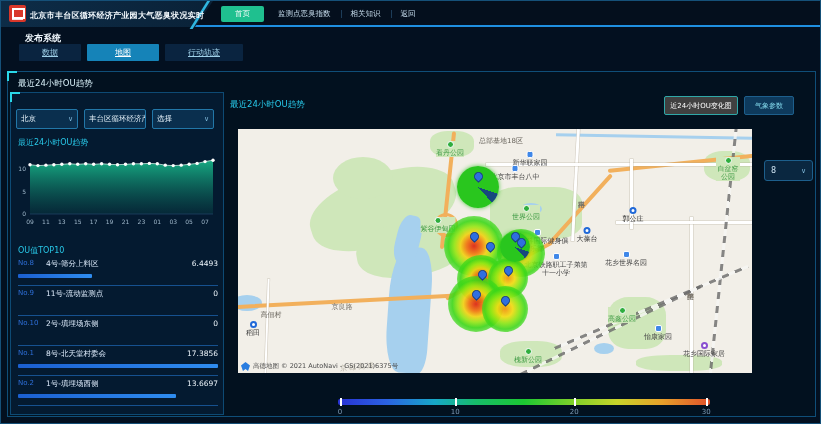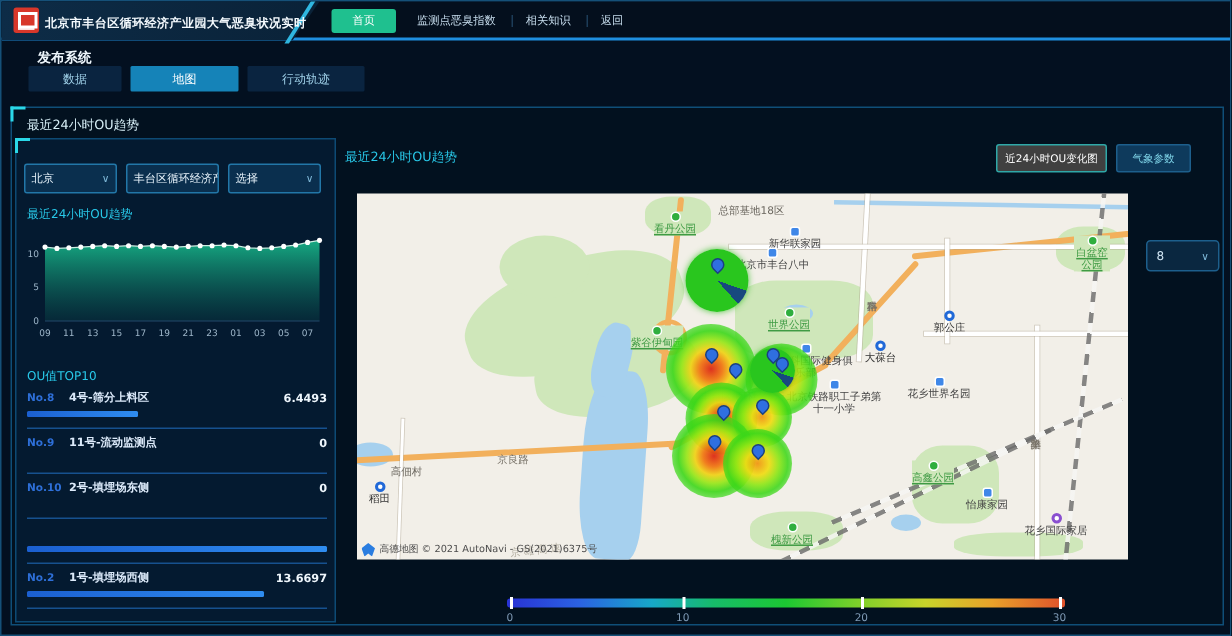--- a/index.html
+++ b/index.html
@@ -15,39 +15,39 @@
   .logo::after{content:"";position:absolute;left:3px;top:3px;width:9px;height:7px;border:2px solid #fff;}
   .logo::before{content:"";position:absolute;left:3px;top:13px;width:11px;height:2px;background:#fff;opacity:.85;}
   .app-title{position:absolute;left:29px;top:9px;font-size:8px;font-weight:bold;color:#f4fafe;letter-spacing:.3px;white-space:nowrap;}
   #nav{position:absolute;left:220px;top:4px;height:18px;display:flex;align-items:center;}
   .nav-item{font-size:7.5px;color:#c6dcec;padding:3px 10px;white-space:nowrap;cursor:pointer;position:relative;}
   .nav-item.active{background:#1fc08f;color:#fff;border-radius:2px;padding:3px 14px;margin-right:4px;}
   .nav-item + .nav-item:not(:nth-child(2))::before{content:"";position:absolute;left:0;top:4px;bottom:4px;width:1px;background:#1c3c58;}
   
   .publish-title{position:absolute;left:24px;top:31px;font-size:9px;font-weight:bold;color:#eef6fc;}
   #tabs{position:absolute;left:18px;top:43px;display:flex;gap:6px;}
-  .tab{height:17px;line-height:17px;text-align:center;font-size:8px;background:#0a2440;color:#9fd0e8;cursor:pointer;border-radius:1px;}
+  .tab{height:17px;line-height:17px;text-align:center;font-size:8px;background:#0a2440;color:#9fd0e8;cursor:pointer;border-radius:1px;text-decoration:underline;}
   .tab.active{background:#1583b8;color:#fff;}
   #tabs .tab:nth-child(1){width:62px;} #tabs .tab:nth-child(2){width:72px;} #tabs .tab:nth-child(3){width:78px;}
   
   .outer-panel{position:absolute;left:6px;top:70px;width:809px;height:346px;border:1px solid #0f4e78;background:#02111f;}
   .corner{position:absolute;left:-1px;top:-1px;width:10px;height:10px;border-left:2px solid #2ad8e8;border-top:2px solid #2ad8e8;}
   .outer-title{position:absolute;left:10px;top:6px;font-size:8.5px;color:#d8f0f8;}
   
   .left-panel{position:absolute;left:9px;top:91px;width:214px;height:323px;border:1px solid #0d4a74;background:#041a30;}
   #selects{position:absolute;left:5px;top:16px;display:flex;gap:6px;}
   .select{width:62px;height:20px;background:#0a2f4e;border:1px solid #2277a8;border-radius:2px;display:flex;align-items:center;
           justify-content:space-between;padding:0 4px;font-size:7.5px;color:#e8f4fc;cursor:pointer;white-space:nowrap;overflow:hidden;}
   .chev{color:#7fb8d8;font-size:7px;flex:0 0 auto;margin-left:2px;}
   .trend-label{position:absolute;left:7px;top:44px;font-size:8px;color:#28c8e8;}
   #trend-chart{position:absolute;left:2px;top:55px;width:208px;height:92px;}
   .top-label{position:absolute;left:7px;top:152px;font-size:8px;color:#28c8e8;text-align:center;}
   #top-list{position:absolute;left:7px;top:166px;width:200px;}
   .trow{position:relative;height:30px;}
-  .trow .line1{display:flex;align-items:center;font-size:7.5px;height:12px;font-weight:bold;}
+  .trow .line1{display:flex;font-size:7.5px;height:12px;}
   .trow .rank{color:#2e6fd8;width:28px;font-size:7px;flex:0 0 auto;}
   .trow .tname{flex:1;color:#dceafa;white-space:nowrap;overflow:hidden;}
   .trow .tval{color:#eef6fc;}
   .trow .bar{position:absolute;left:0;top:15px;height:4px;background:linear-gradient(90deg,#1b5fd0,#2f8df0);border-radius:1px;}
   .trow .divider{position:absolute;left:0;bottom:3px;width:100%;height:1px;background:#1b5fa8;opacity:.8;}
   
   .map-title{position:absolute;left:229px;top:98px;font-size:8.5px;color:#28c8e8;}
   .btn{position:absolute;top:95px;height:19px;line-height:19px;text-align:center;font-size:7px;border-radius:2px;cursor:pointer;white-space:nowrap;}
   .btn-change{left:663px;width:74px;background:#404040;color:#fff;border:1px solid #2fa8a8;}
   .btn-weather{left:743px;width:50px;background:#0e3a5c;color:#7fd4e8;border:1px solid #1d5f8c;}
@@ -56,21 +56,21 @@
   
   #map{position:absolute;left:237px;top:128px;width:514px;height:244px;background:#f2efe8;overflow:hidden;cursor:grab;}
   .park{position:absolute;background:#cfe7ba;}
   .water{position:absolute;background:#a6d0ee;}
   .road-o{position:absolute;height:4px;background:#f2b05c;border-radius:2px;transform-origin:0 50%;}
   .road-w{position:absolute;background:#ffffff;box-shadow:0 0 0 0.5px rgba(170,160,140,.5);transform-origin:0 50%;}
   .rail{position:absolute;height:3px;background:repeating-linear-gradient(90deg,#6a6a6a 0 7px,#f6f6f4 7px 14px);transform-origin:0 0;opacity:.8;}
   .ramp{position:absolute;border:3px solid #f2b05c;border-radius:50%;background:transparent;}
   .mlabel{position:absolute;font-size:7px;color:#5a5a5a;transform:translate(-50%,-50%);text-align:center;line-height:1.15;z-index:2;}
   .mlabel .micon{display:block;margin:0 auto 1px auto;width:7px;height:7px;border-radius:50%;}
-  .mlabel.park{color:#3f9b44;text-decoration:underline;}
+  .mlabel.park{color:#3f9b44;}
   .mlabel.park .micon{background:#2fae3e;border:1px solid #fff;}
   .mlabel.metro{color:#333;}
   .mlabel.metro .micon{background:#fff;border:2px solid #2169d8;}
   .mlabel.poi{color:#444;}
   .mlabel.poi .micon{background:#3f87e8;border-radius:2px;border:1px solid #fff;}
   .mlabel.poi-purple{color:#444;}
   .mlabel.poi-purple .micon{background:#fff;border:2px solid #8a4fd0;}
   .mlabel.road{color:#767066;}
   .mlabel.road.vert{writing-mode:vertical-rl;}
   .mlabel.area{color:#6a665e;}
@@ -205,20 +205,25 @@
         </div>
         <div class="trow">
           <div class="line1">
             <span class="rank">No.10</span>
             <span class="tname">2号-填埋场东侧</span>
             <span class="tval">0</span>
           </div>
           <div class="divider"></div>
         </div>
         <div class="trow">
+          <div class="line1">
+            <span class="rank">No.1</span>
+            <span class="tname">8号-北天堂村委会</span>
+            <span class="tval">17.3856</span>
+          </div>
           <div class="bar" style="width: 100%;"></div>
           <div class="divider"></div>
         </div>
         <div class="trow">
           <div class="line1">
             <span class="rank">No.2</span>
             <span class="tname">1号-填埋场西侧</span>
             <span class="tval">13.6697</span>
           </div>
           <div class="bar" style="width: 79%;"></div>

